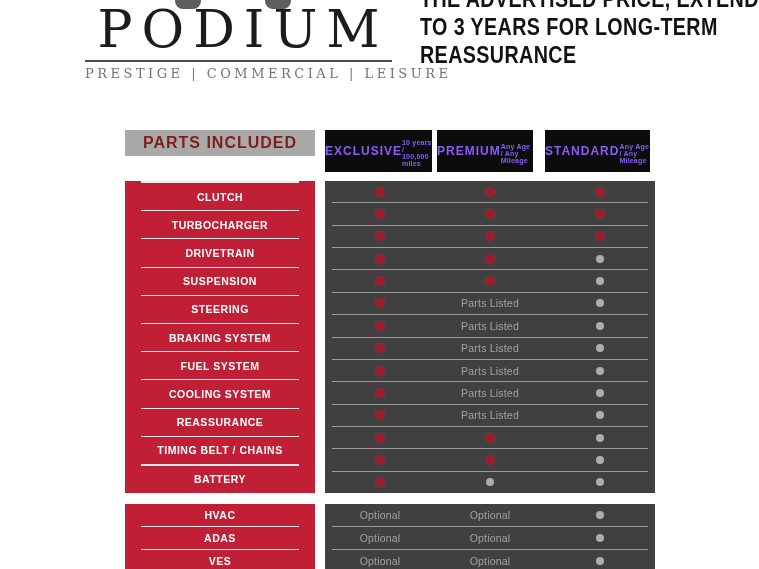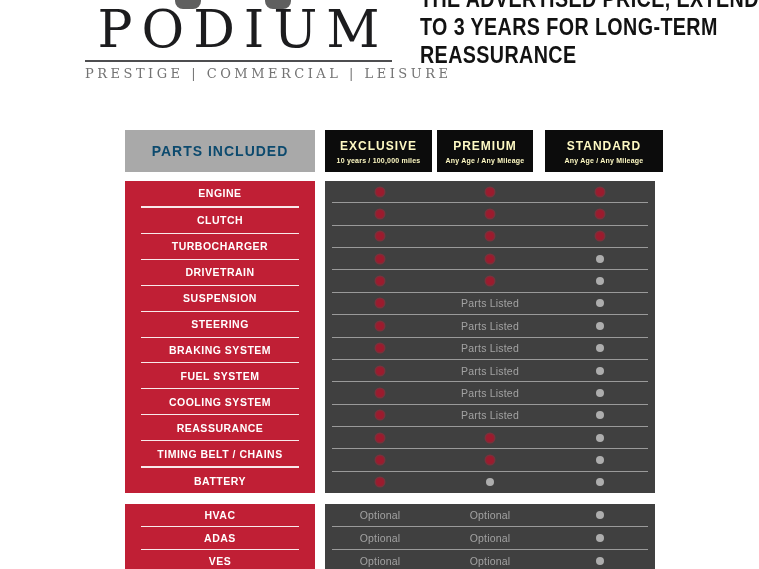--- a/index.html
+++ b/index.html
@@ -25,33 +25,33 @@
   }
   
   .headline{
     position:absolute;left:420px;top:-15px;width:345px;
     font-weight:bold;font-size:24px;line-height:28px;color:#121212;
     transform:scaleX(0.82);transform-origin:top left;white-space:nowrap;
     letter-spacing:0.5px;
   }
   
   .parts-head{
-    position:absolute;left:125px;top:130px;width:190px;height:42px;
-    background:#a9a9a9;color:#0c4a6e;display:flex;align-items:center;justify-content:center;
-    font-weight:bold;font-size:14px;letter-spacing:1px;
+    position:absolute;left:125px;top:130px;width:190px;height:26px;
+    background:#a9a9a9;color:#7f1d1d;display:flex;align-items:center;justify-content:center;
+    font-weight:bold;font-size:16px;letter-spacing:1px;
   }
   .col-head{
-    position:absolute;top:130px;height:42px;background:#0c0c0c;color:#fef9c3;
-    display:flex;flex-direction:column;align-items:center;justify-content:center;
+    position:absolute;top:130px;height:42px;background:#0c0c0c;color:#8b5cf6;
+    display:flex;align-items:center;justify-content:center;
   }
   .col-head .t{font-size:12px;font-weight:bold;letter-spacing:1px;}
   .col-head .s{font-size:7px;font-weight:bold;margin-top:4px;letter-spacing:0.2px;}
   .col-exclusive{left:325px;width:107px;}
   .col-premium{left:437px;width:96px;}
-  .col-standard{left:545px;width:118px;text-align:center;}
+  .col-standard{left:545px;width:105px;}
   
   .red-block{
     position:absolute;left:125px;width:190px;background:#c01f35;
     display:flex;flex-direction:column;
   }
   .red-main{top:181px;height:312px;}
   .red-extra{top:504px;height:68px;}
   .red-row{
     flex:1;display:flex;align-items:center;justify-content:center;
     color:#ffffff;font-weight:bold;font-size:10.5px;letter-spacing:0.5px;white-space:nowrap;
@@ -95,21 +95,20 @@
 <div class="col-head col-premium">
   <div class="t">PREMIUM</div>
   <div class="s">Any Age / Any Mileage</div>
 </div>
 <div class="col-head col-standard">
   <div class="t">STANDARD</div>
   <div class="s">Any Age / Any Mileage</div>
 </div>
 
 <div class="red-block red-main">
-    <div class="red-row">ENGINE</div>
     <div class="red-sep"></div>
     <div class="red-sep"></div>
     <div class="red-row">CLUTCH</div>
     <div class="red-sep"></div>
     <div class="red-row">TURBOCHARGER</div>
     <div class="red-sep"></div>
     <div class="red-row">DRIVETRAIN</div>
     <div class="red-sep"></div>
     <div class="red-row">SUSPENSION</div>
     <div class="red-sep"></div>

